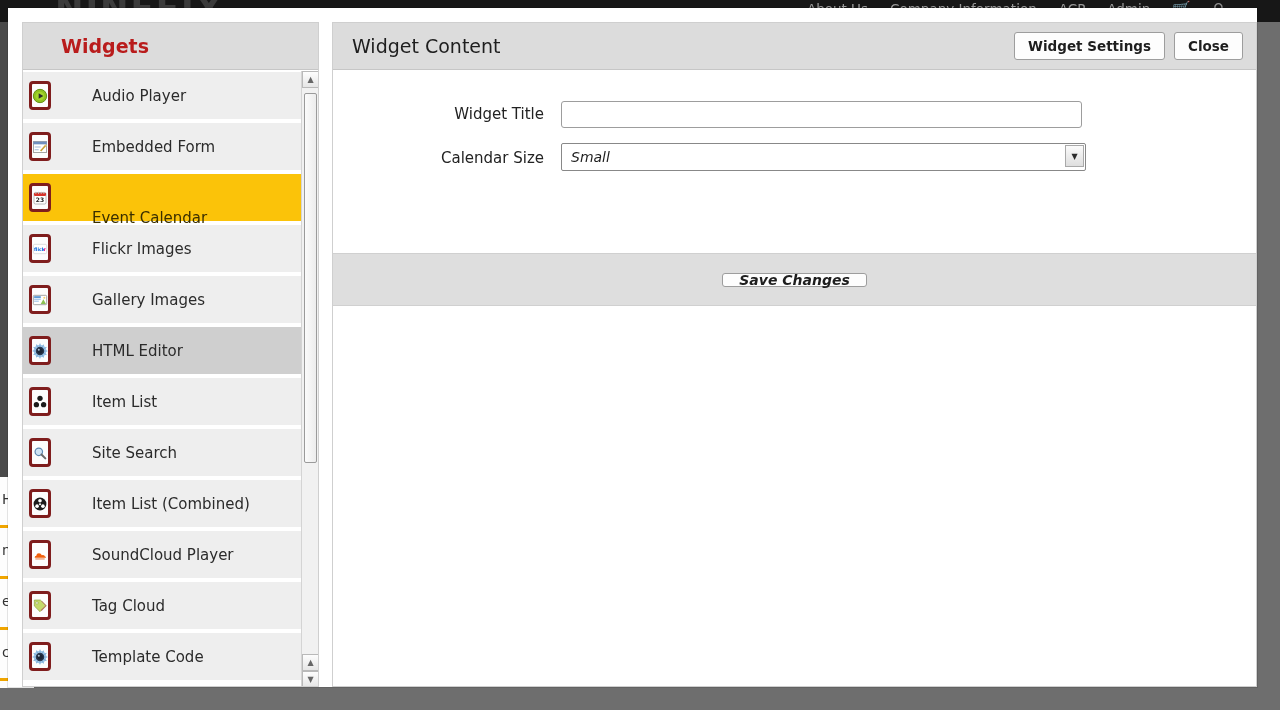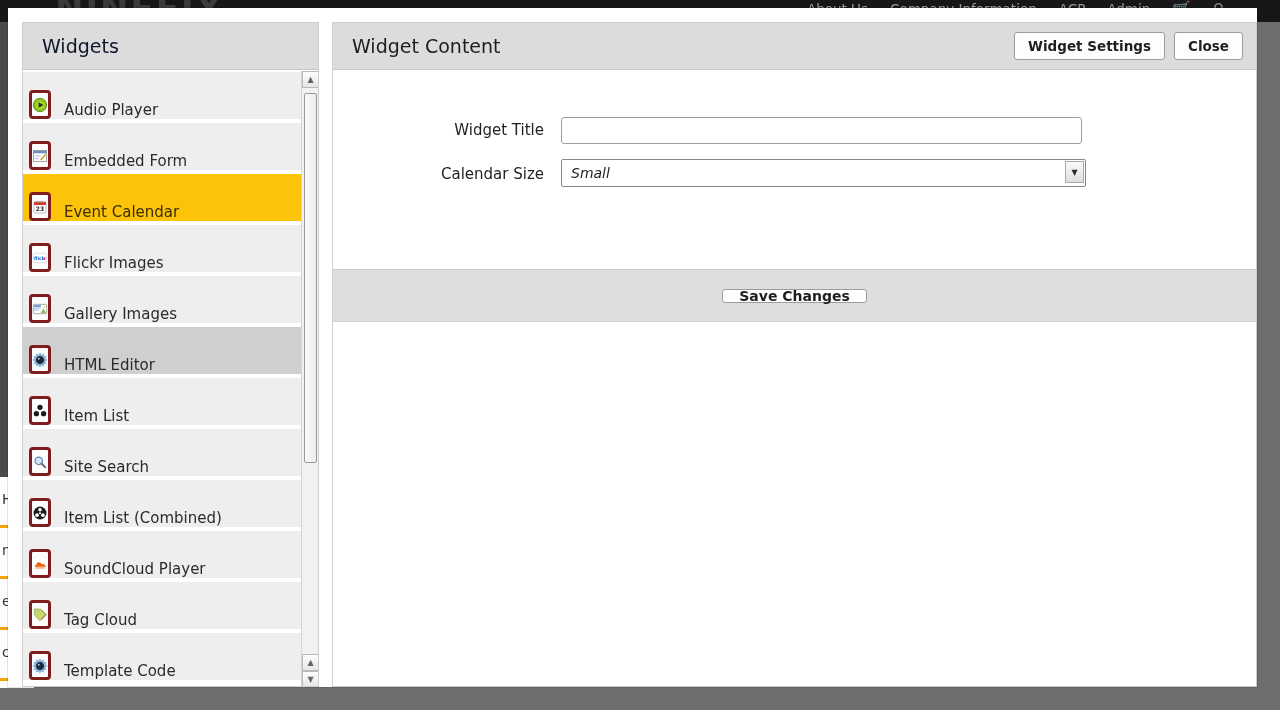--- a/index.html
+++ b/index.html
@@ -81,37 +81,38 @@
     overflow: hidden;
   }
   #widget-panel-header {
     height: 47px;
     background: #dcdcdc;
     border-bottom: 1px solid #c6c6c6;
     display: flex; align-items: center;
     padding-left: 19px;
   }
   #widget-panel-header .title {
-    font-size: 19px; font-weight: normal; color: #0f172a;
+    font-size: 19px; font-weight: bold; color: #b91c1c; margin-left: 19px;
   }
   #widget-list {
     position: relative;
     height: 617px;
     background: #ffffff;
     padding: 2px 0 0 0;
   }
   .widget-row {
     position: relative;
     height: 51px;
     margin: 0 16px 0 0;
-    display: flex; align-items: flex-end;
+    display: flex; align-items: center;
     padding-left: 6px;
     background: #eeeeee;
     border-bottom: 4px solid #ffffff;
     cursor: pointer;
+    gap: 28px;
   }
   .widget-row.selected { background: #fbc309; }
   .widget-row.hover    { background: #cfcfcf; }
   .widget-row .wlabel {
     font-size: 15px; color: #2b2b2b;
     margin-left: 13px;
   }
   .widget-row.selected .wlabel { color: #3a2f00; margin-top: 40px; }
 
   
@@ -185,21 +186,20 @@
     font-size: 13.5px; font-weight: bold; color: #1e1e1e;
     font-family: "DejaVu Sans", "Liberation Sans", sans-serif;
     cursor: pointer;
     display: flex; align-items: center;
   }
 
   #form-area {
     position: relative;
     padding: 22px 0 0 0;
     background: #ffffff;
-    margin-top: 16px;
   }
   .form-row {
     display: flex; align-items: center;
     height: 44px;
   }
   .form-label {
     width: 228px;
     text-align: right;
     padding-right: 17px;
     font-size: 15px; color: #222;
@@ -250,21 +250,21 @@
   }
   #save-btn {
     height: 14px;
     padding: 0 16px;
     background: #fdfdfd;
     border: 1px solid #9d9d9d;
     border-radius: 3px;
     font-size: 14px; font-weight: bold; color: #1e1e1e;
     font-family: "DejaVu Sans", "Liberation Sans", sans-serif;
     cursor: pointer;
-    display: flex; align-items: center;
+    display: flex; align-items: center; font-style: italic;
   }
   #content-body-blank {
     position: absolute;
     left: 0; top: 237px;
     width: 923px; height: 427px;
     background: #ffffff;
   }
 </style>
 </head>
 <body>

